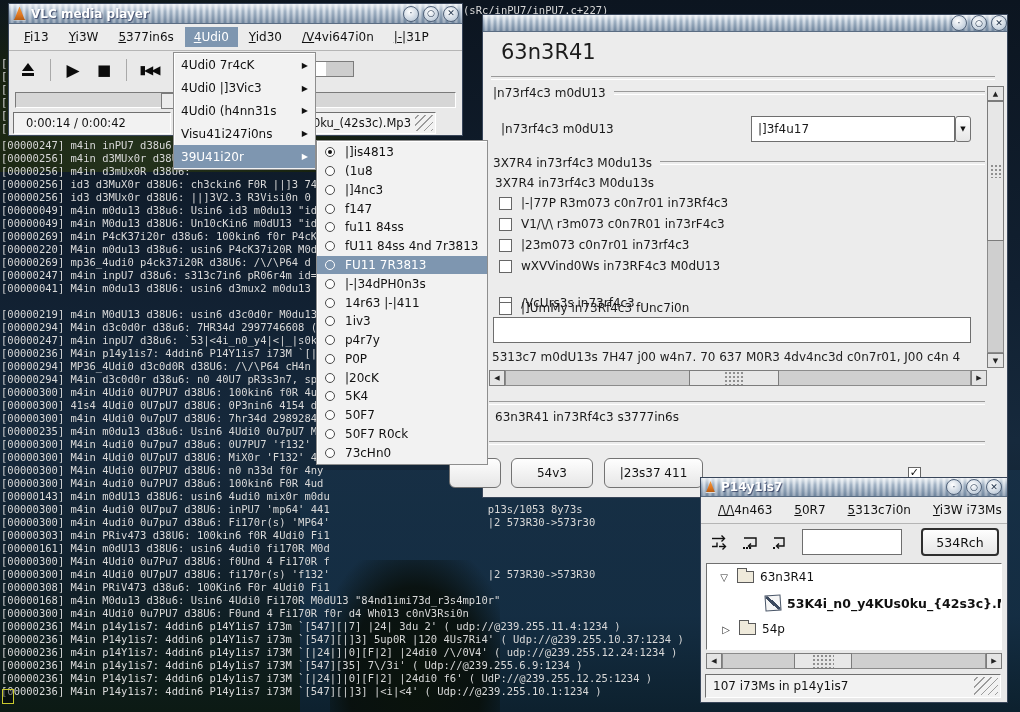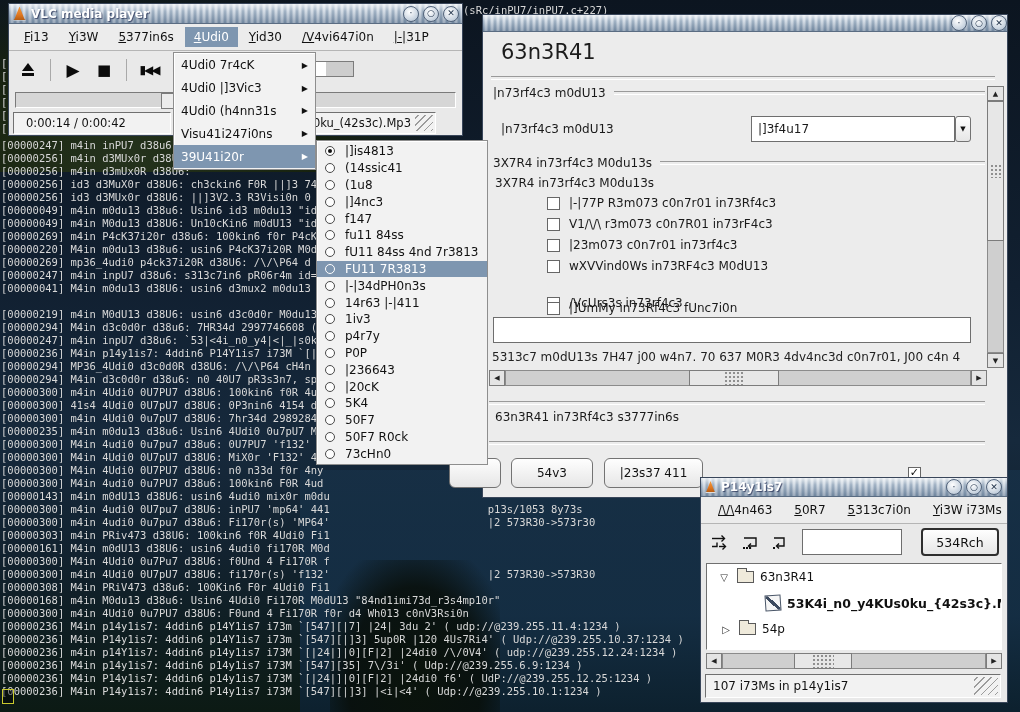--- a/index.html
+++ b/index.html
@@ -96,21 +96,21 @@
   .prefs .titlebar{height:17px;}
   .p-body{position:absolute;left:0;top:17px;right:0;bottom:0;background:#ececec;}
   .p-head{position:absolute;left:18px;top:8px;font-size:21px;color:#1c1c1c;}
   .p-rule{position:absolute;left:8px;right:12px;top:44px;}
   .viewport{position:absolute;left:6px;top:52px;width:498px;height:284px;overflow:hidden;font-size:12px;color:#1a1a1a;}
   .sechdr{position:absolute;left:4px;right:2px;display:flex;align-items:center;gap:8px;white-space:nowrap;}
   .p-label{position:absolute;white-space:nowrap;}
   .combo{position:absolute;display:flex;}
   .combo .cfield{width:204px;height:26px;background:#fff;border:1px solid #6e6e6e;box-sizing:border-box;display:flex;align-items:center;padding-left:6px;}
   .combo .cbtn{width:16px;height:26px;font-size:7px;}
-  .chkrow{position:absolute;left:10px;display:flex;align-items:center;gap:9px;white-space:nowrap;margin-left:48px;}
+  .chkrow{position:absolute;left:10px;display:flex;align-items:center;gap:9px;white-space:nowrap;}
   .p-input{position:absolute;left:4px;top:233px;width:478px;height:26px;background:#fff;border:1px solid #6e6e6e;box-sizing:border-box;font:12px "DejaVu Sans",sans-serif;padding:0 4px;}
   .helptext{position:absolute;left:3px;top:266px;width:494px;white-space:nowrap;overflow:hidden;font-size:12px;color:#222;}
   .vscroll{position:absolute;left:504px;top:54px;width:17px;height:282px;}
   .hscroll{position:absolute;left:6px;top:338px;width:498px;height:16px;}
   .p-sep1{position:absolute;left:6px;right:22px;top:369px;}
   .p-status{position:absolute;left:12px;top:378px;font-size:12px;color:#1a1a1a;}
   .p-sep2{position:absolute;left:6px;right:22px;top:409px;}
   .p-btn{position:absolute;top:426px;height:30px;border-radius:6px;}
   .advrow{position:absolute;left:376px;top:435px;display:flex;align-items:center;gap:7px;font-size:12px;color:#111;flex-direction:column;}
 
@@ -360,24 +360,20 @@
       </div>
   </div>
 
   <div class="popup eq-menu">
     <div class="eq-item">
         <span class="radio sel"></span>
         <span>|]is4813</span>
       </div>
     <div class="eq-item">
         <span class="radio"></span>
-        <span>(14ssic41</span>
-      </div>
-    <div class="eq-item">
-        <span class="radio"></span>
         <span>(1u8</span>
       </div>
     <div class="eq-item">
         <span class="radio"></span>
         <span>|]4nc3</span>
       </div>
     <div class="eq-item">
         <span class="radio"></span>
         <span>f147</span>
       </div>
@@ -405,24 +401,20 @@
         <span class="radio"></span>
         <span>1iv3</span>
       </div>
     <div class="eq-item">
         <span class="radio"></span>
         <span>p4r7y</span>
       </div>
     <div class="eq-item">
         <span class="radio"></span>
         <span>P0P</span>
-      </div>
-    <div class="eq-item">
-        <span class="radio"></span>
-        <span>|236643</span>
       </div>
     <div class="eq-item">
         <span class="radio"></span>
         <span>|20cK</span>
       </div>
     <div class="eq-item">
         <span class="radio"></span>
         <span>5K4</span>
       </div>
     <div class="eq-item">

